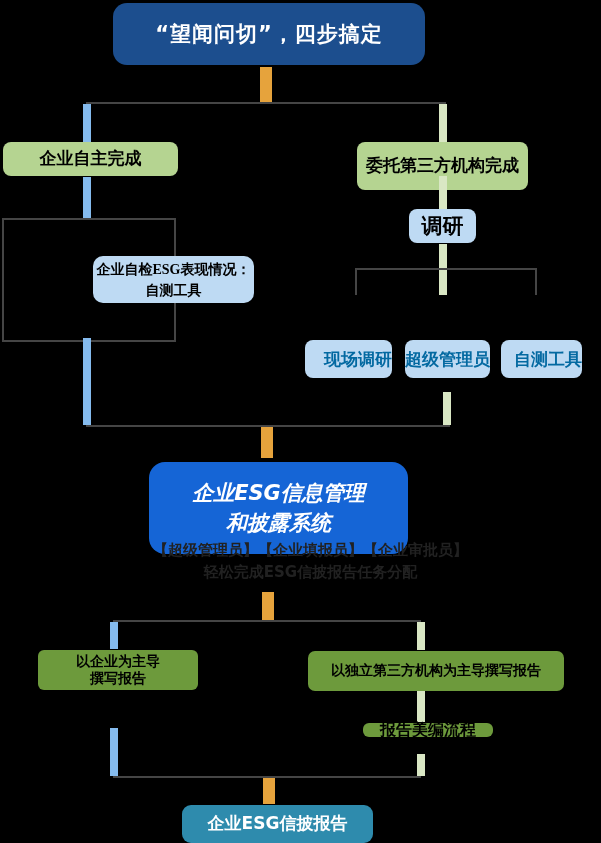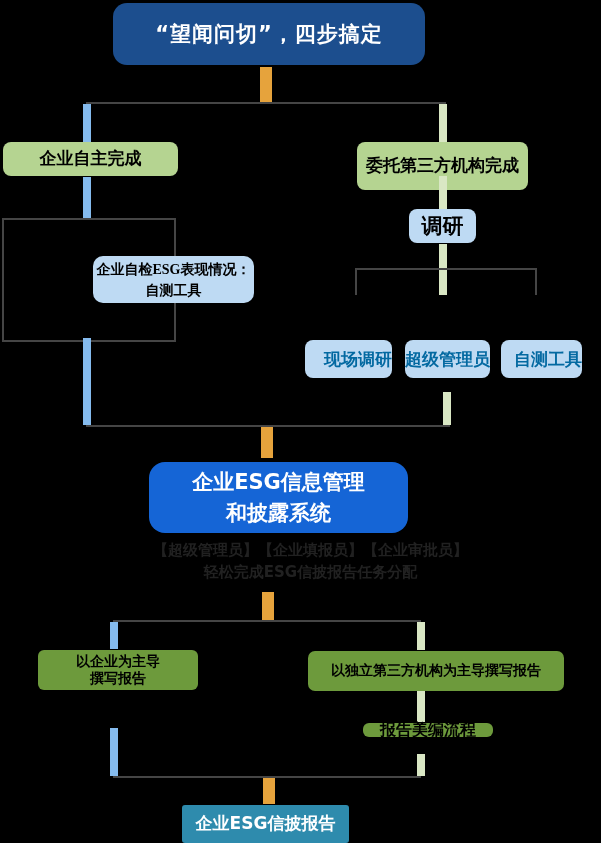--- a/index.html
+++ b/index.html
@@ -21,26 +21,26 @@
   .title-box{left:113px;top:3px;width:312px;height:62px;background:#1c4e8e;border-radius:14px;color:#fff;font-size:21px;letter-spacing:1px;}
   .lg-left{left:3px;top:142px;width:175px;height:34px;background:#b5d491;border-radius:8px;font-size:17px;}
   .lg-right{left:357px;top:142px;width:171px;height:48px;background:#b5d491;border-radius:8px;font-size:17px;}
   .diaoyan{left:409px;top:209px;width:67px;height:34px;background:#bedaf3;border-radius:8px;font-size:21px;}
   .m-box{top:295px;height:38px;background:#bedaf3;border-radius:8px;font-size:17px;position:absolute;display:flex;align-items:center;justify-content:flex-end;font-weight:bold;color:#0369a1;margin-top:45px;}
   .m1{left:305px;width:87px;}
   .m2{left:405px;width:85px;}
   .m3{left:501px;width:81px;}
   .outline-rect{left:2px;top:218px;width:170px;height:120px;border:2px solid #454545;background:transparent;}
   .callout{left:93px;top:256px;width:161px;height:47px;background:#bedaf3;border-radius:10px;font-size:14px;line-height:1.5;font-family:Liberation Serif, serif;}
-  .sys-box{left:149px;top:462px;width:259px;height:71px;background:#1565d6;border-radius:16px;color:#fff;font-size:21px;line-height:1.45;}
+  .sys-box{left:149px;top:462px;width:259px;height:92px;background:#1565d6;border-radius:16px;color:#fff;font-size:21px;line-height:1.45;font-style:italic;}
   .roles{left:0;top:540px;width:601px;text-align:center;color:#212121;font-weight:bold;font-size:15px;line-height:1.45;position:absolute;padding-left:10px;}
   .dg-left{left:38px;top:650px;width:160px;height:40px;background:#6d9a3c;border-radius:6px;font-size:14px;}
   .dg-right{left:308px;top:651px;width:256px;height:40px;background:#6d9a3c;border-radius:7px;font-size:14px;}
   .editing{left:363px;top:723px;width:130px;height:14px;background:#6d9a3c;border-radius:6px;font-size:16px;}
-  .final-box{left:182px;top:805px;width:167px;height:38px;background:#2e8bad;border-radius:3px;color:#fff;font-size:17px;}
+  .final-box{left:182px;top:805px;width:191px;height:38px;background:#2e8bad;border-radius:9px;color:#fff;font-size:17px;}
 
   .bar-blue{background:#85bbee;width:8px;}
   .bar-green{background:#d9e7c4;width:8px;}
   .bar-orange{background:#e6a33c;width:12px;}
 </style>
 </head>
 <body>
 
 <div class="box title-box">
   <span>“望闻问切”，四步搞定</span>

